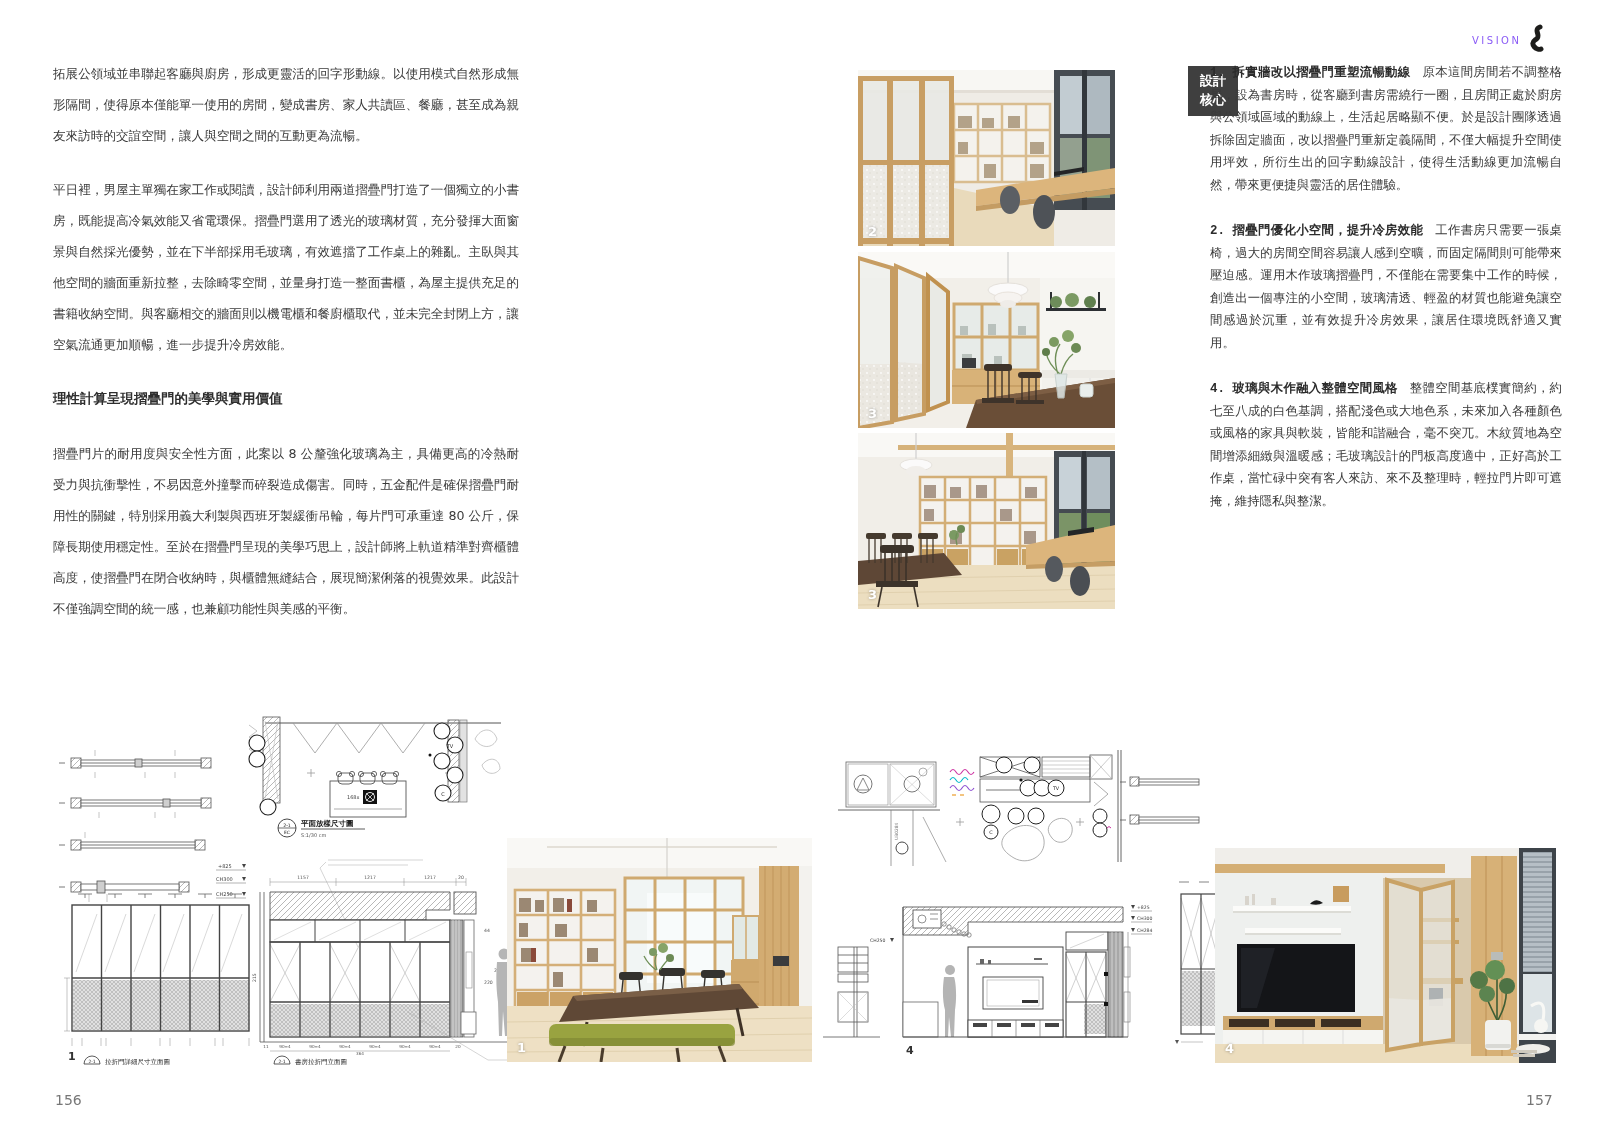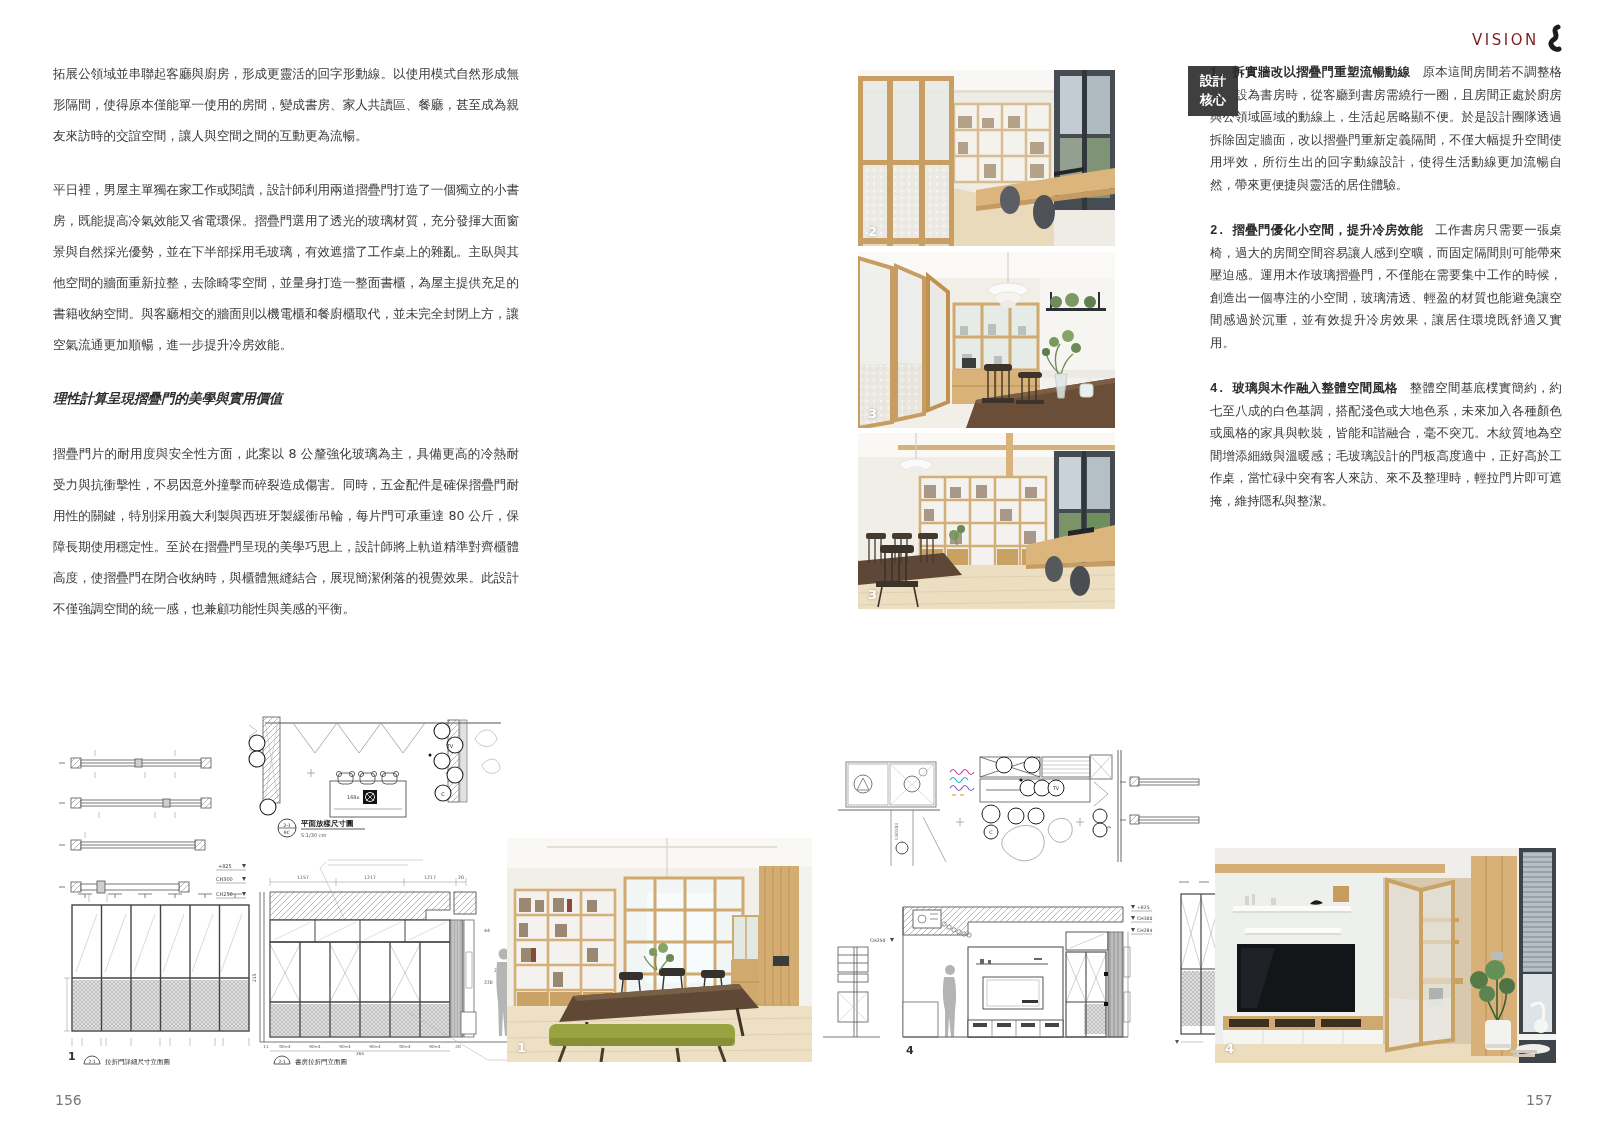--- a/index.html
+++ b/index.html
@@ -5,31 +5,31 @@
   html,body{margin:0;padding:0;}
   body{
     width:1600px;height:1131px;position:relative;background:#ffffff;
     font-family:"DejaVu Sans","Liberation Sans",sans-serif;color:#3a3a3a;
     overflow:hidden;
   }
   .abs{position:absolute;}
   
   .col-left{left:53px;top:58px;width:466px;font-size:12.6px;line-height:31px;text-align:justify;}
   .col-left p{margin:0 0 23px 0;}
-  .col-left h2{font-size:13.5px;font-weight:700;color:#2e2e2e;margin:16px 0 24px 0;text-align:left;font-style:italic;}
+  .col-left h2{font-size:13.5px;font-weight:700;color:#2e2e2e;margin:16px 0 24px 0;text-align:left;}
   .col-right{left:1210px;top:62px;width:352px;font-size:12.4px;line-height:22.5px;text-align:justify;}
   .col-right p{margin:0 0 23px 0;font-family:Liberation Mono, monospace;}
   .pt{font-weight:700;color:#2c2c2c;margin-right:12px;}
   
   .core-badge{left:1148px;top:66px;width:50px;height:50px;background:#3f3f3f;color:#fff;
     display:flex;align-items:center;justify-content:center;text-align:center;
     font-size:13px;font-weight:700;line-height:1.45;margin-left:40px;}
   
   .brand{left:1472px;top:24px;display:flex;align-items:center;gap:7px;}
-  .brand-name{font-size:15px;letter-spacing:2.5px;color:#7f1d1d;font-weight:500;}
+  .brand-name{font-size:10px;letter-spacing:2.5px;color:#8b5cf6;font-weight:500;}
   
   .photo{overflow:hidden;background:#ddd;}
   .photo svg{display:block;width:100%;height:100%;}
   .photo-num{position:absolute;left:10px;bottom:7px;color:#fff;font-size:13px;font-weight:700;
     text-shadow:0 0 3px rgba(0,0,0,.35);}
   
   .drawing svg{display:block;}
   .pagenum{font-size:14px;color:#777;}
 </style>
 </head>

